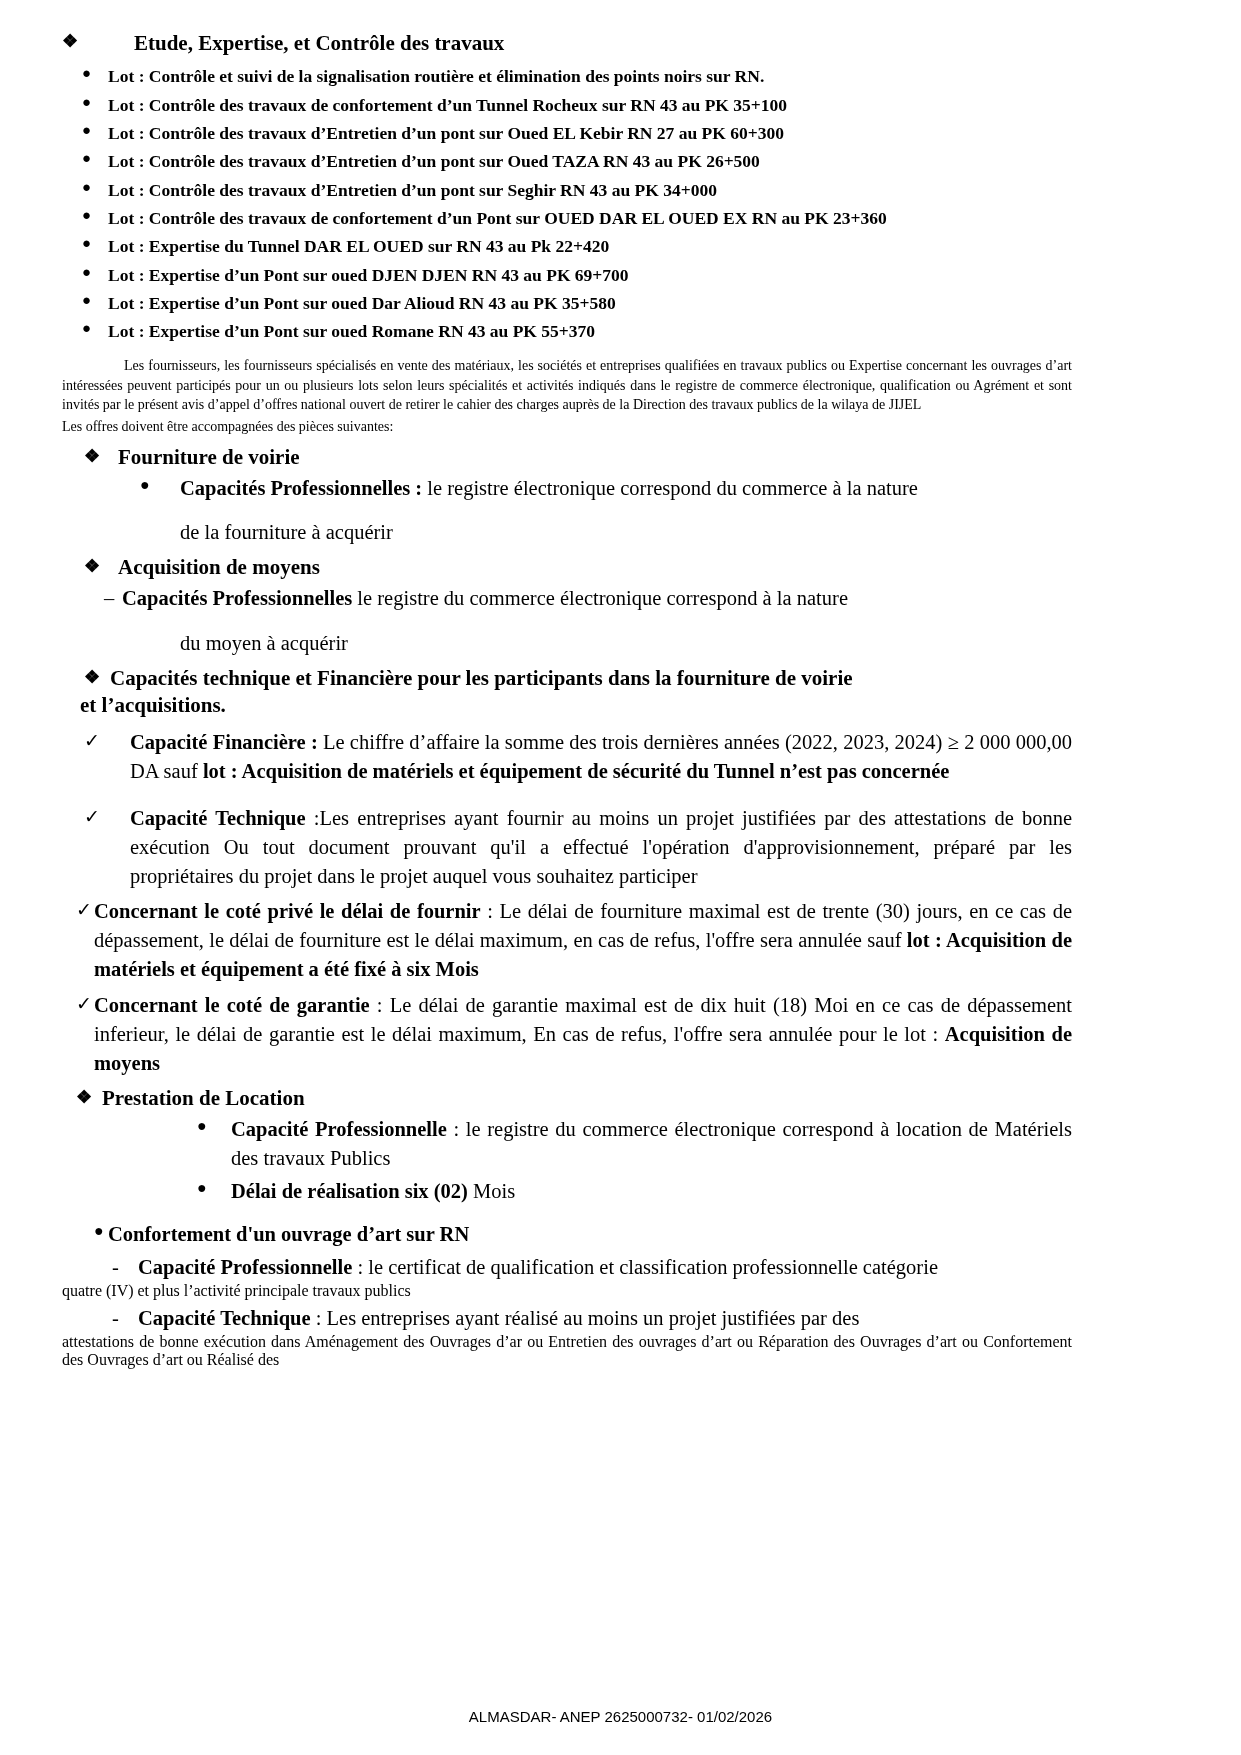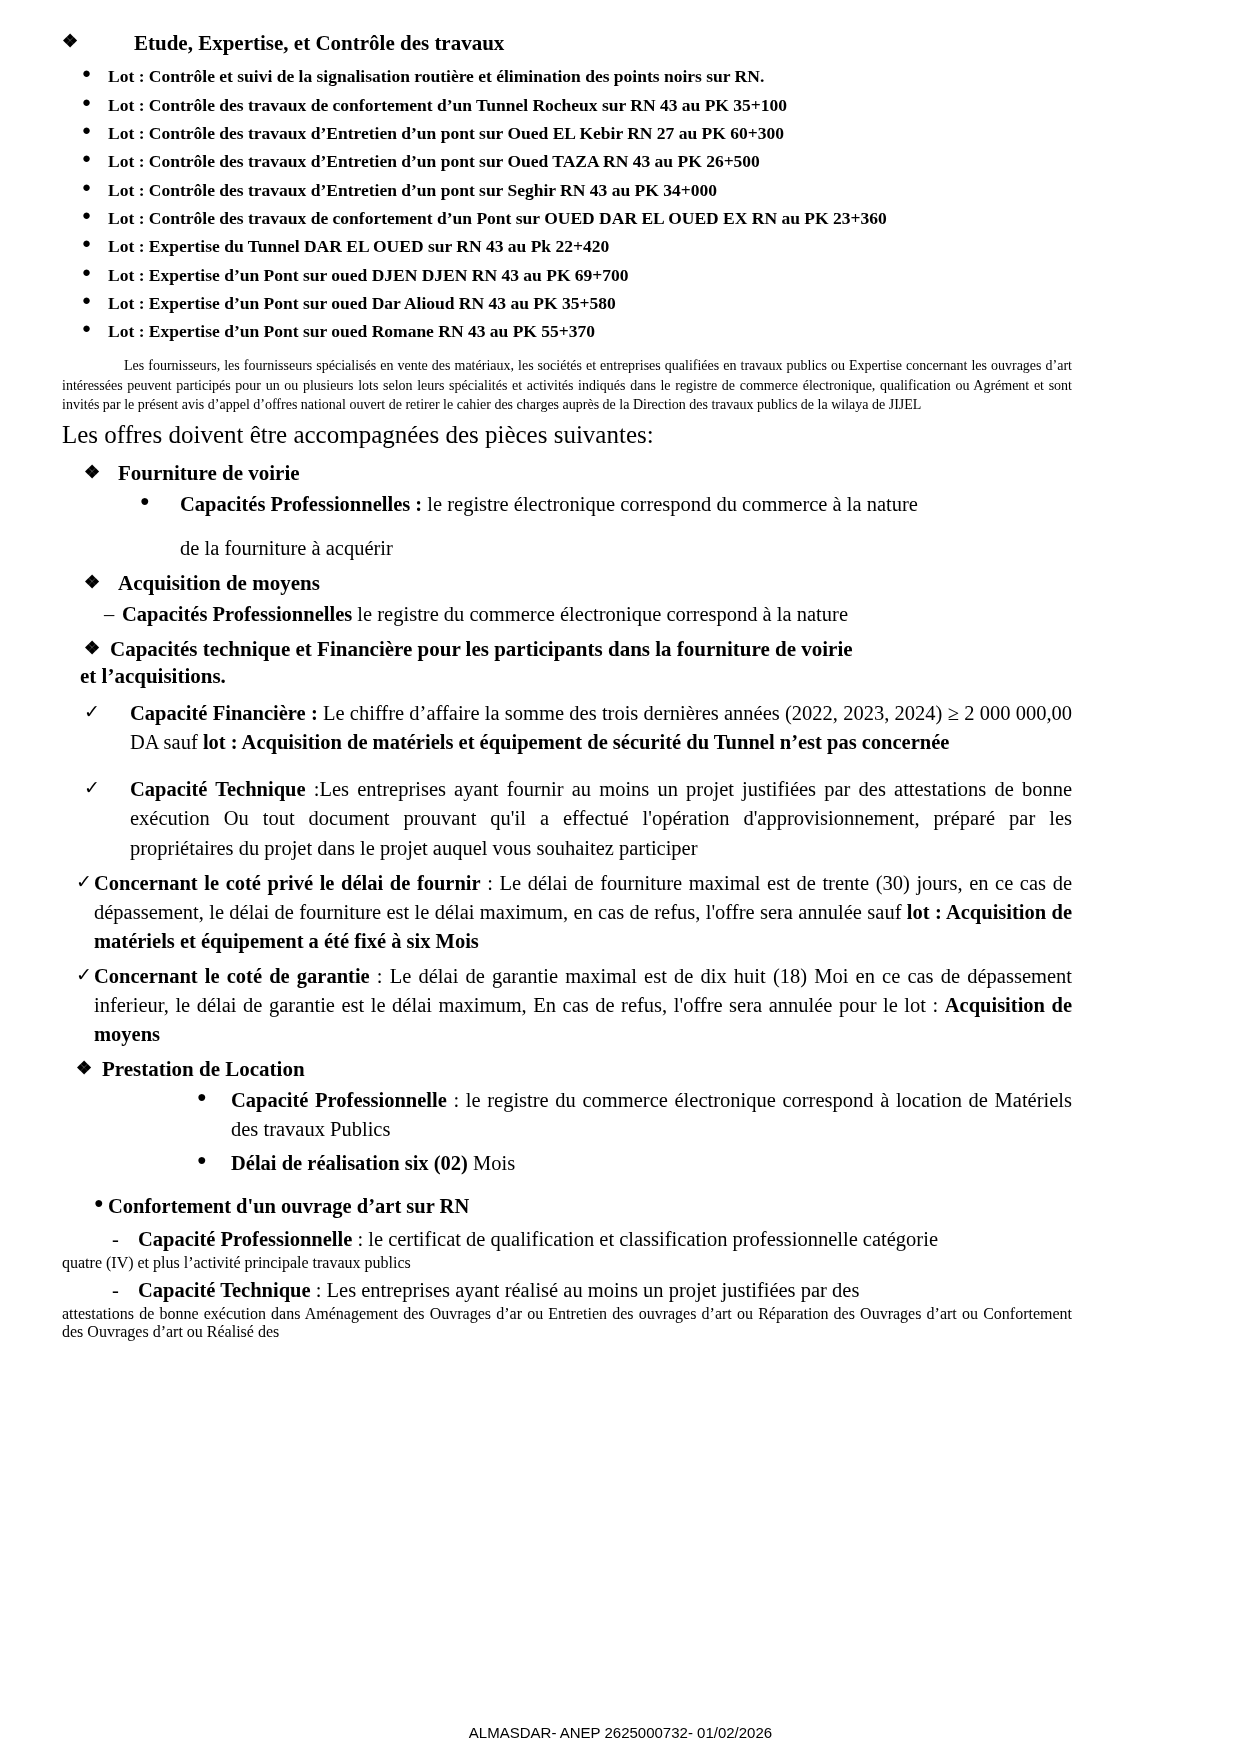--- a/index.html
+++ b/index.html
@@ -69,21 +69,21 @@
   
   p.para {
     text-align: justify;
     font-size: 14px;
     line-height: 1.42;
     margin: 10px 0 0 0;
   }
   p.para.indent { text-indent: 62px; }
   p.noindent {
     text-align: left;
-    font-size: 25px;
+    font-size: 14px;
     line-height: 1.42;
     margin: 2px 0 0 0;
   }
 
   .b { font-weight: bold; }
 
   .head2 {
     font-weight: bold;
     font-size: 21px;
     display: flex;
@@ -175,21 +175,21 @@
     margin-top: 4px;
     padding-left: 50px;
   }
   .dash-indent .mark { flex: 0 0 26px; }
   .dash-indent .body { flex: 1 1 auto; text-align: justify; }
 
   .footer {
     position: absolute;
     left: 0;
     right: 0;
-    bottom: 14px;
+    bottom: 30px;
     text-align: center;
     font-family: "Liberation Sans", sans-serif;
     font-size: 15px;
     color: #000;
   }
 </style>
 </head>
 <body>
 
 <div class="page">
@@ -257,20 +257,21 @@
     <div class="sub-line">de la fourniture à acquérir</div>
 
     <div class="head2">
       <span class="mark">❖</span>
       <span class="txt">Acquisition de moyens</span>
     </div>
     <div class="dash-row">
       <span class="mark">–</span>
       <span class="body"><span class="b">Capacités Professionnelles</span><span> le registre du commerce électronique correspond à la nature</span></span>
     </div>
+    <div class="sub-line">du moyen à acquérir</div>
 
     <div class="head2 tight">
       <span class="mark">❖</span>
       <span class="txt">Capacités technique et Financière pour les participants dans la fourniture de voirie</span>
     </div>
     <div class="head2 tight" style="margin-top:0;padding-left:0;">
       <span class="mark" style="flex:0 0 18px;"></span>
       <span class="txt">et  l’acquisitions.</span>
     </div>
 

